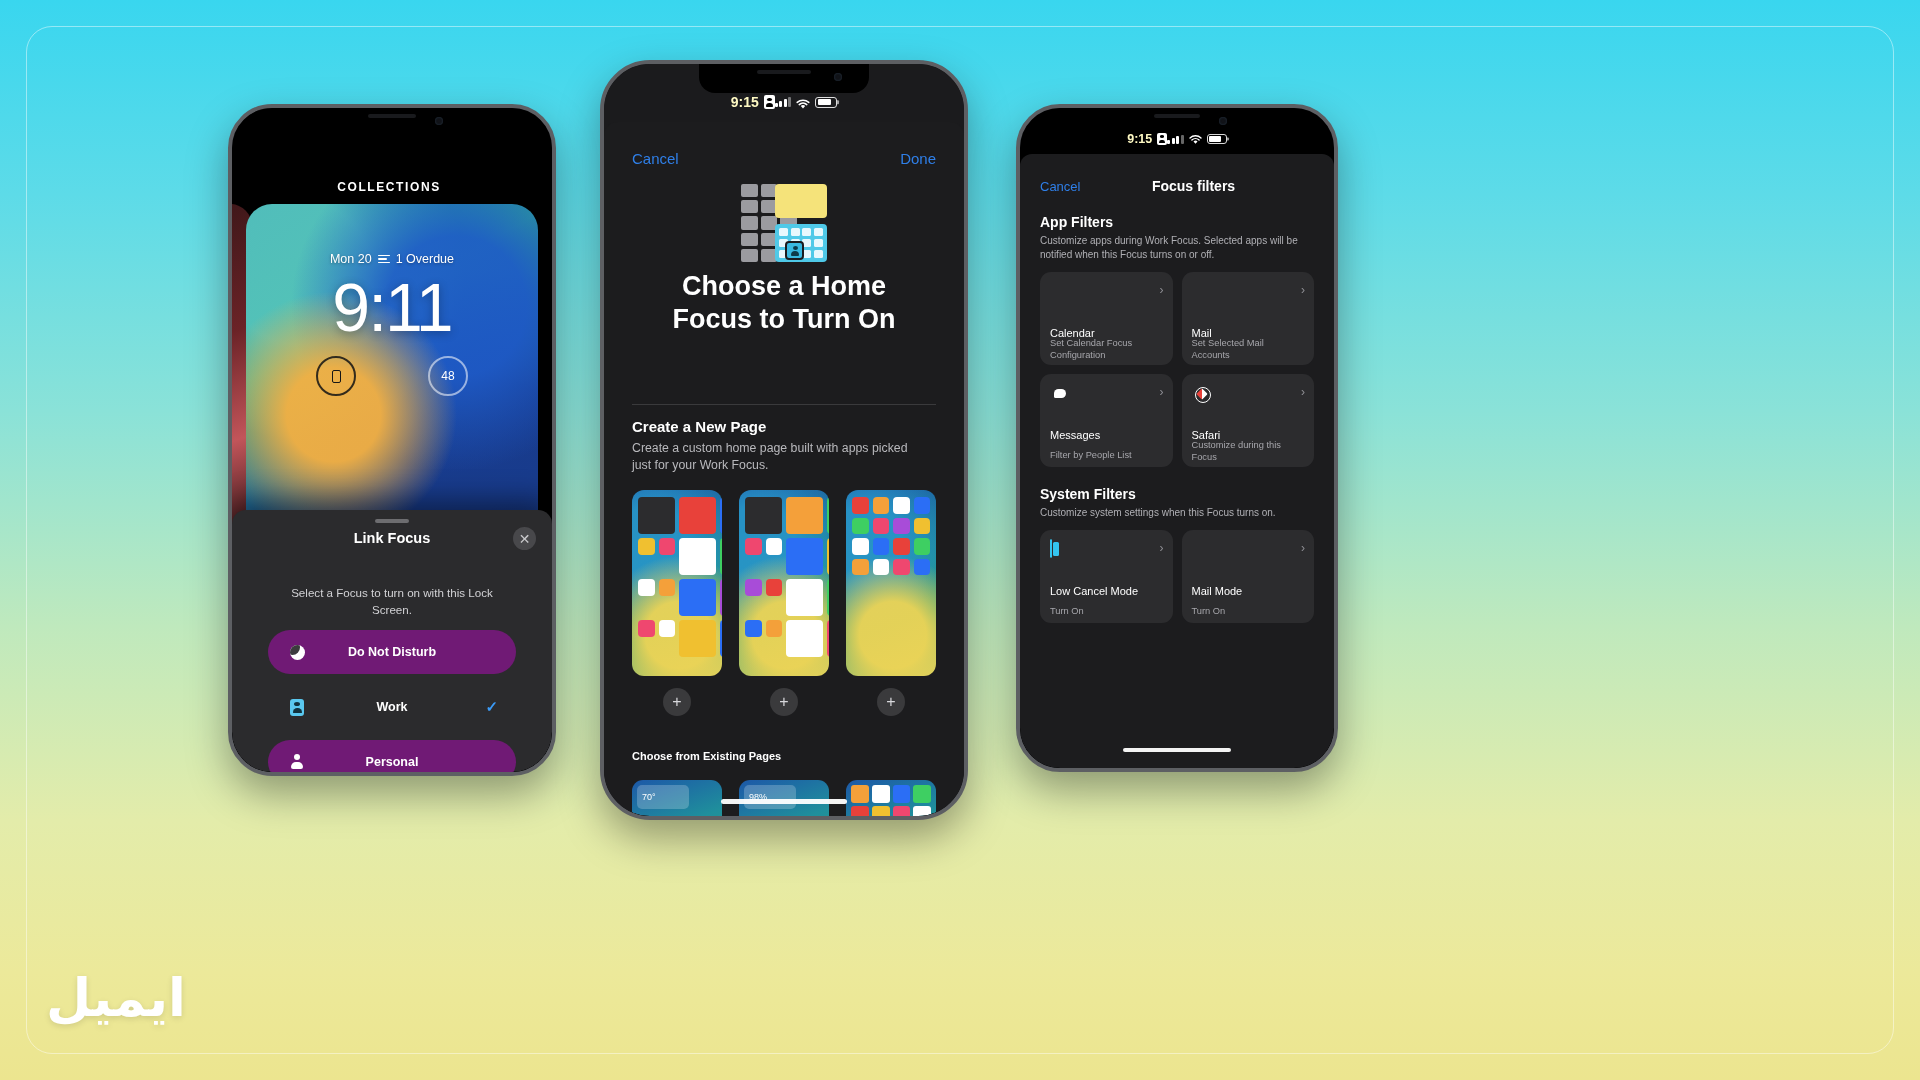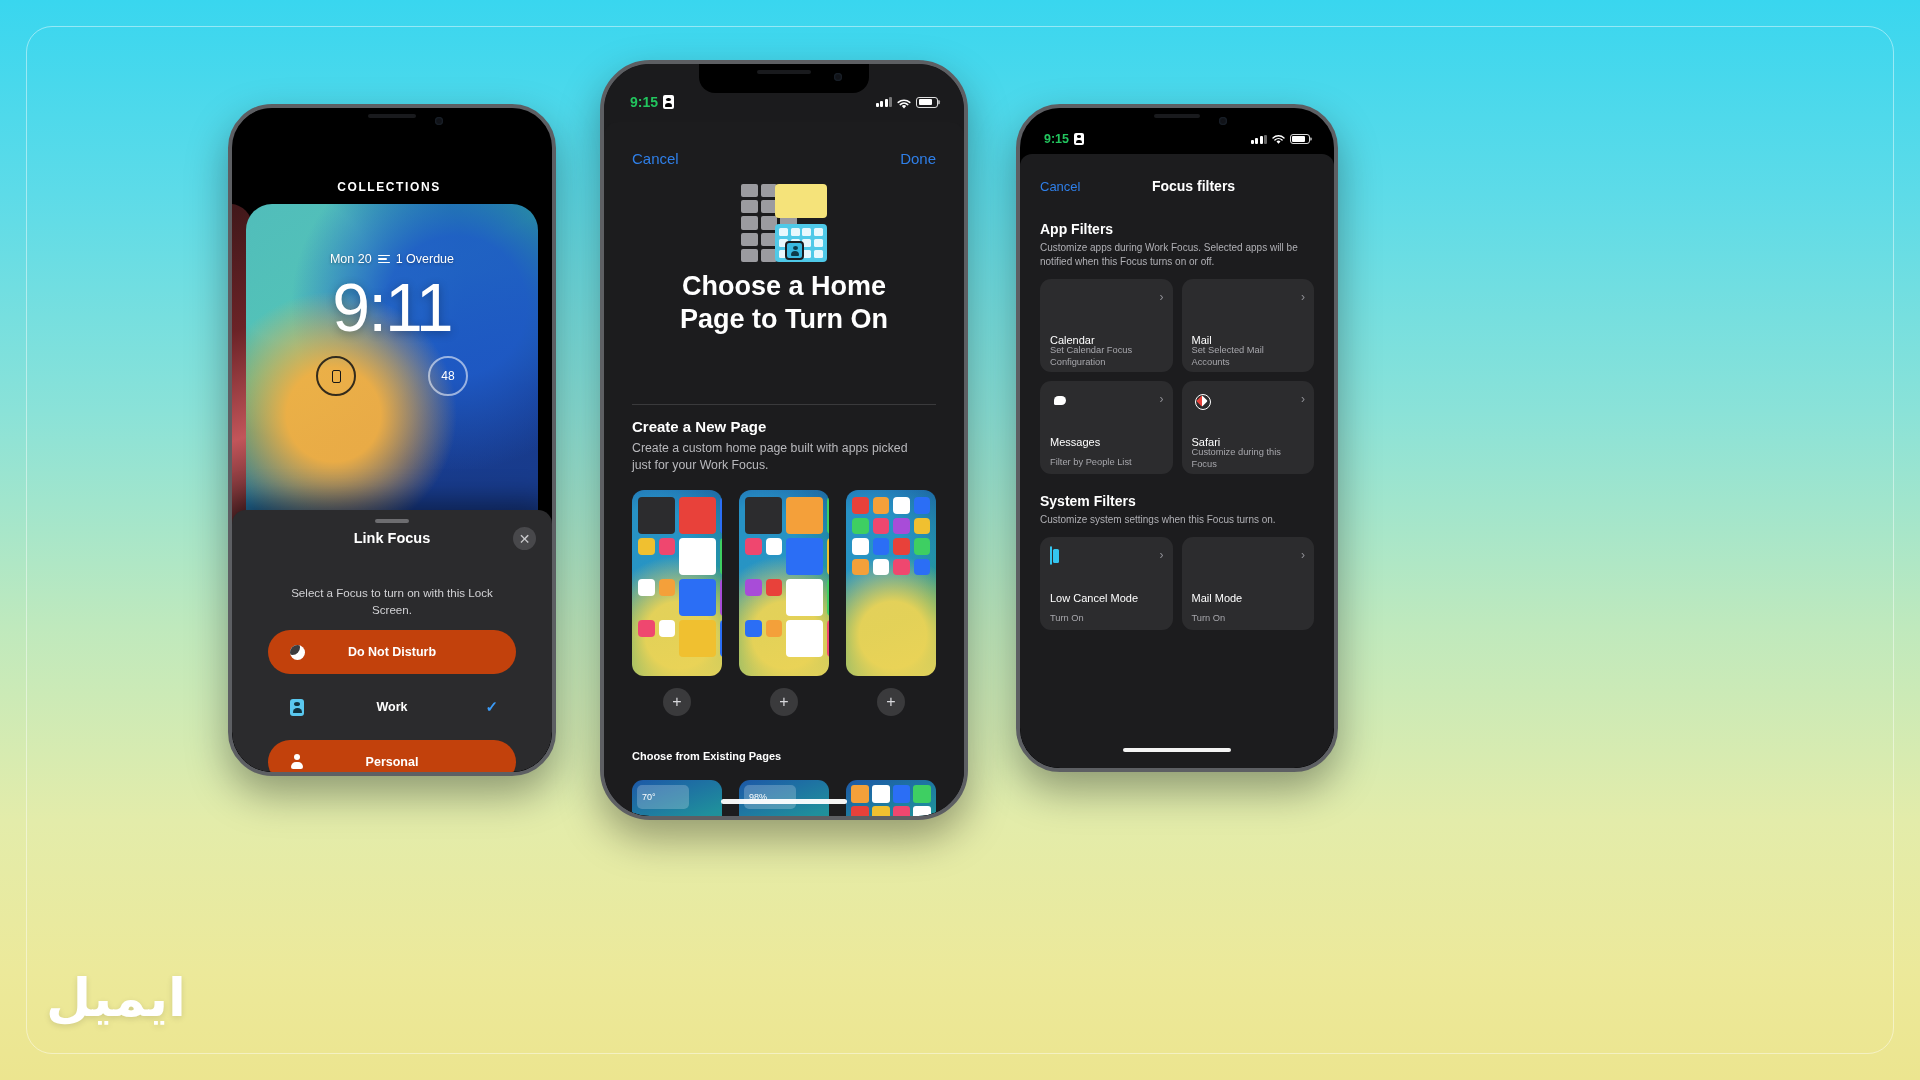--- a/index.html
+++ b/index.html
@@ -51,22 +51,22 @@
   .notch .cam {
     position: absolute; right: 16%; top: 9px;
     width: 8px; height: 8px; border-radius: 50%;
     background: #111318;
     box-shadow: inset 0 0 2px #2a3a4a;
   }
   .side-btn { position: absolute; background: #5d5f63; border-radius: 2px; }
 
   .statusbar {
     position: absolute; left: 0; right: 0;
-    display: flex; align-items: center; justify-content: space-between;
-    color: #22c55e; font-weight: bold; z-index: 30;
+    display: flex; align-items: center; justify-content: center;
+    color: #fef9c3; font-weight: bold; z-index: 30;
   }
   .sb-left { display:flex; align-items:center; gap:5px; }
   .sb-right { display:flex; align-items:center; gap:5px; }
   .focus-badge {
     display:inline-block; background:#fff; border-radius:2px;
   }
 
   
   .bars { display:flex; align-items:flex-end; gap:1.5px; }
   .bars i { display:block; width:3px; background:#fff; border-radius:1px; }
@@ -156,21 +156,21 @@
     width:23px; height:23px; border-radius:50%; background:#48484b;
     display:flex; align-items:center; justify-content:center;
     color:#c9c9cc; font-size:14px; line-height:1;
   }
   .sheet-sub{
     position:absolute; left:40px; right:40px; top:62px; text-align:center;
     color:#d2d2d5; font-size:11.6px; line-height:1.45;margin-top:13px;
   }
   .focus-list{ position:absolute; left:36px; right:36px; top:120px; }
   .focus-row{
-    height:44px; border-radius:22px; background:#c2410c;
+    height:44px; border-radius:22px; background:#701a75;
     display:flex; align-items:center; position:relative;
     margin-bottom:11px;
   }
   .focus-row.plain{ background:transparent; }
   .focus-row .fr-icon{
     position:absolute; left:19px; width:20px; height:20px;
     display:flex; align-items:center; justify-content:center; color:#fff;
   }
   .focus-row .fr-label{
     flex:1; text-align:center; color:#fff; font-size:12.5px; font-weight:600;
@@ -338,21 +338,21 @@
   .p3-nav{
     position:absolute; left:0; right:0; top:20px; height:24px;
     display:flex; align-items:center; padding:0 20px; z-index:6;
   }
   .p3-nav .navbtn{ color:#2f7fe8; font-size:13px; }
   .p3-nav .navtitle{
     position:absolute; left:0; right:0; text-align:center;
     color:#fff; font-size:14px; font-weight:bold; pointer-events:none;padding-left:33px;
   }
   .p3-sec{
-    position:absolute; left:20px; right:20px;margin-top:7px;
+    position:absolute; left:20px; right:20px;
   }
   .p3-sec h3{ color:#fff; font-size:14px; font-weight:bold; margin-bottom:4px; }
   .p3-sec p{ color:#b0b0b5; font-size:10px; line-height:1.4; }
   .card-grid{
     display:grid; grid-template-columns:1fr 1fr; gap:9px; margin-top:10px;
   }
   .fcard{
     background:#2c2c2e; border-radius:11px; height:93px; position:relative;
     padding:10px 10px 0 10px;
   }
@@ -587,21 +587,21 @@
             <span></span>
               <span></span>
               <span></span>
               <span></span>
           </span>
           <span class="hero-badge"></span>
         </div>
 
         <div class="p2-title">
           <span>Choose a Home</span><br>
-          <span>Page to Turn On</span>
+          <span>Focus to Turn On</span>
         </div>
 
         <div class="p2-divider"></div>
         <div class="p2-sec-title">Create a New Page</div>
         <div class="p2-sec-desc">Create a custom home page built with apps picked just for your Work Focus.</div>
 
         <div class="p2-thumbs">
           <div class="thumb">
             <div class="apps">
               <span class="wide" style="background:#2c2c2e;"></span>

